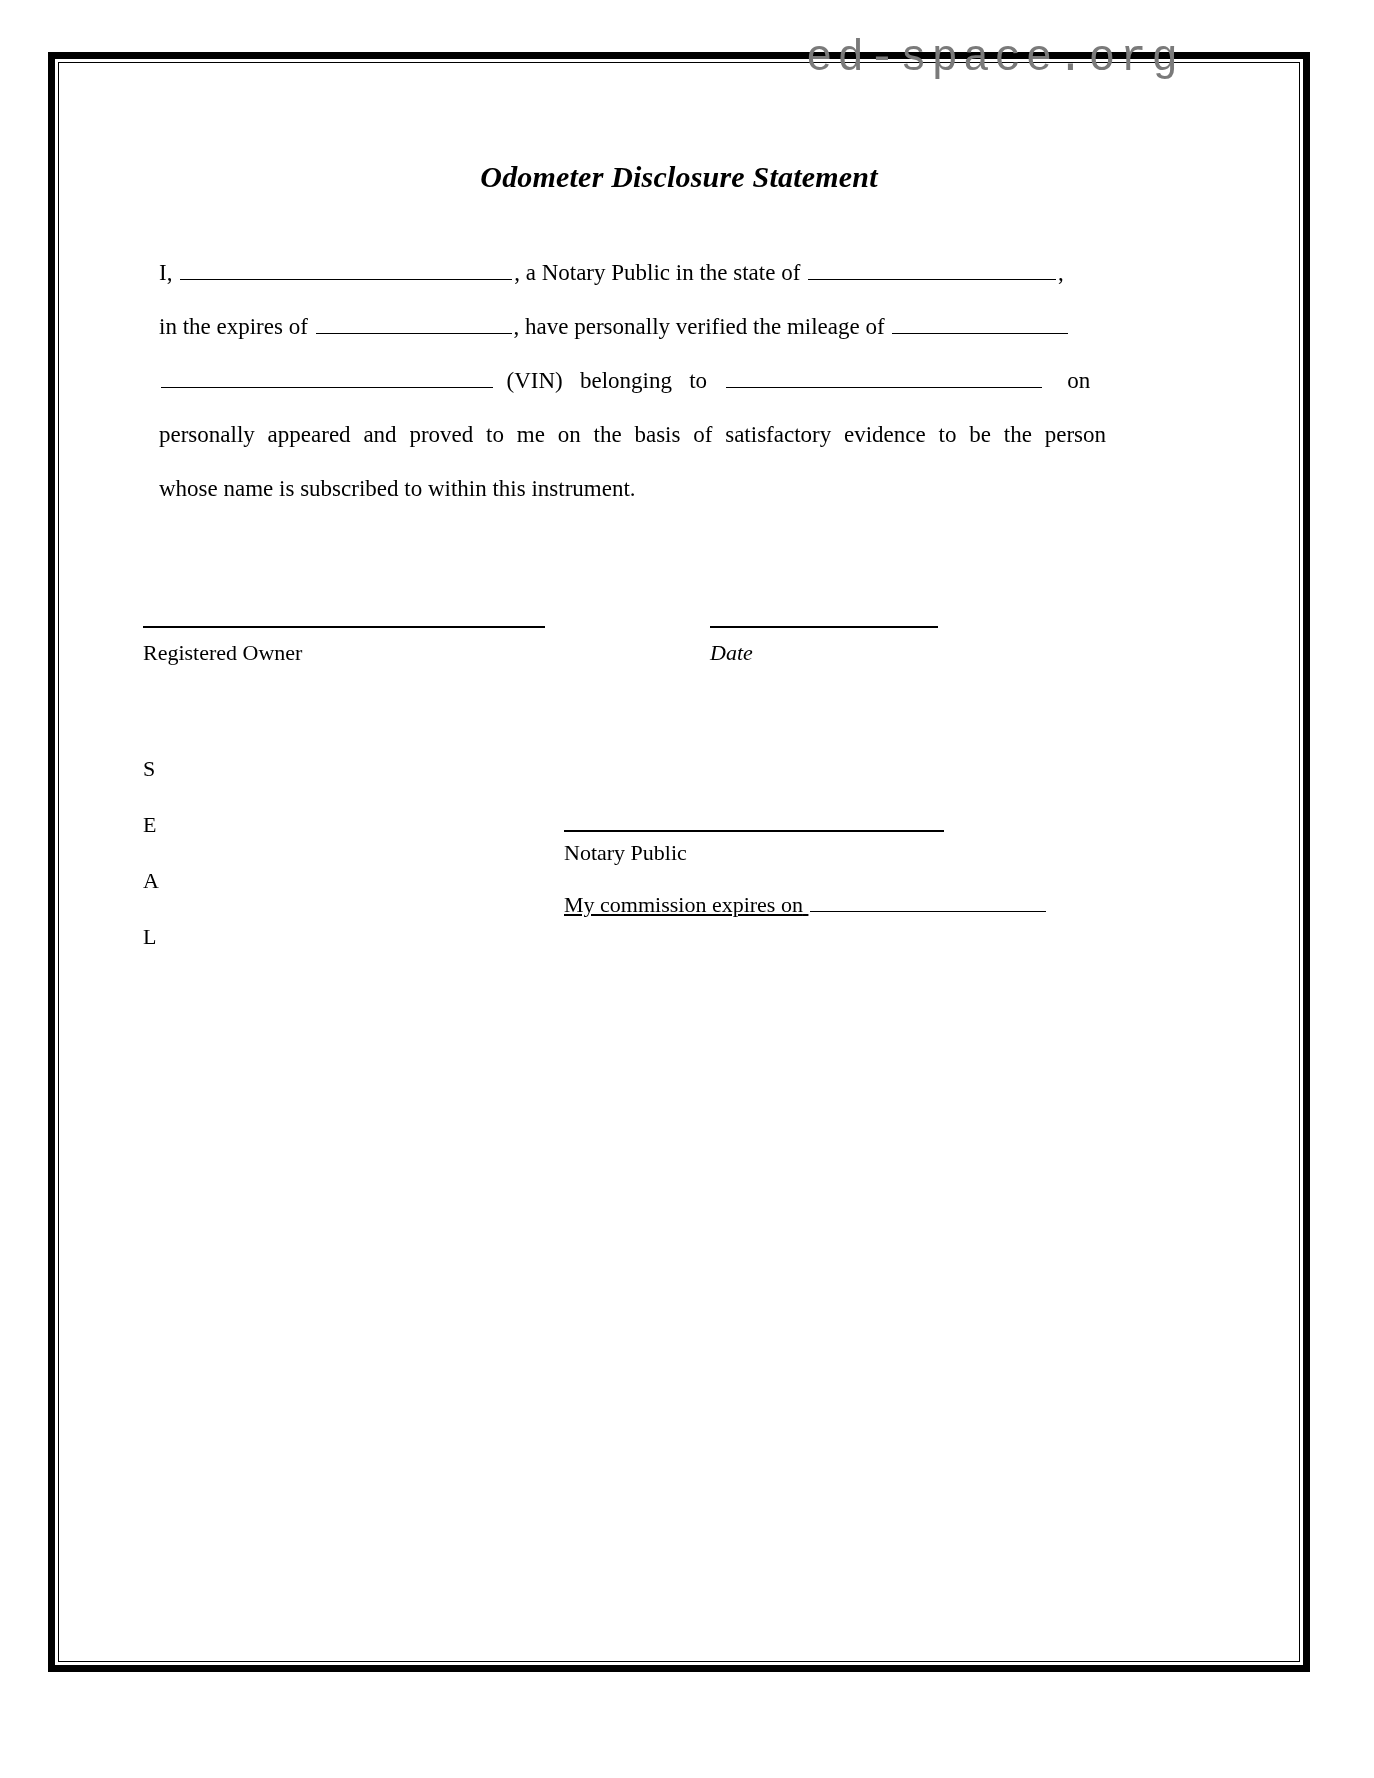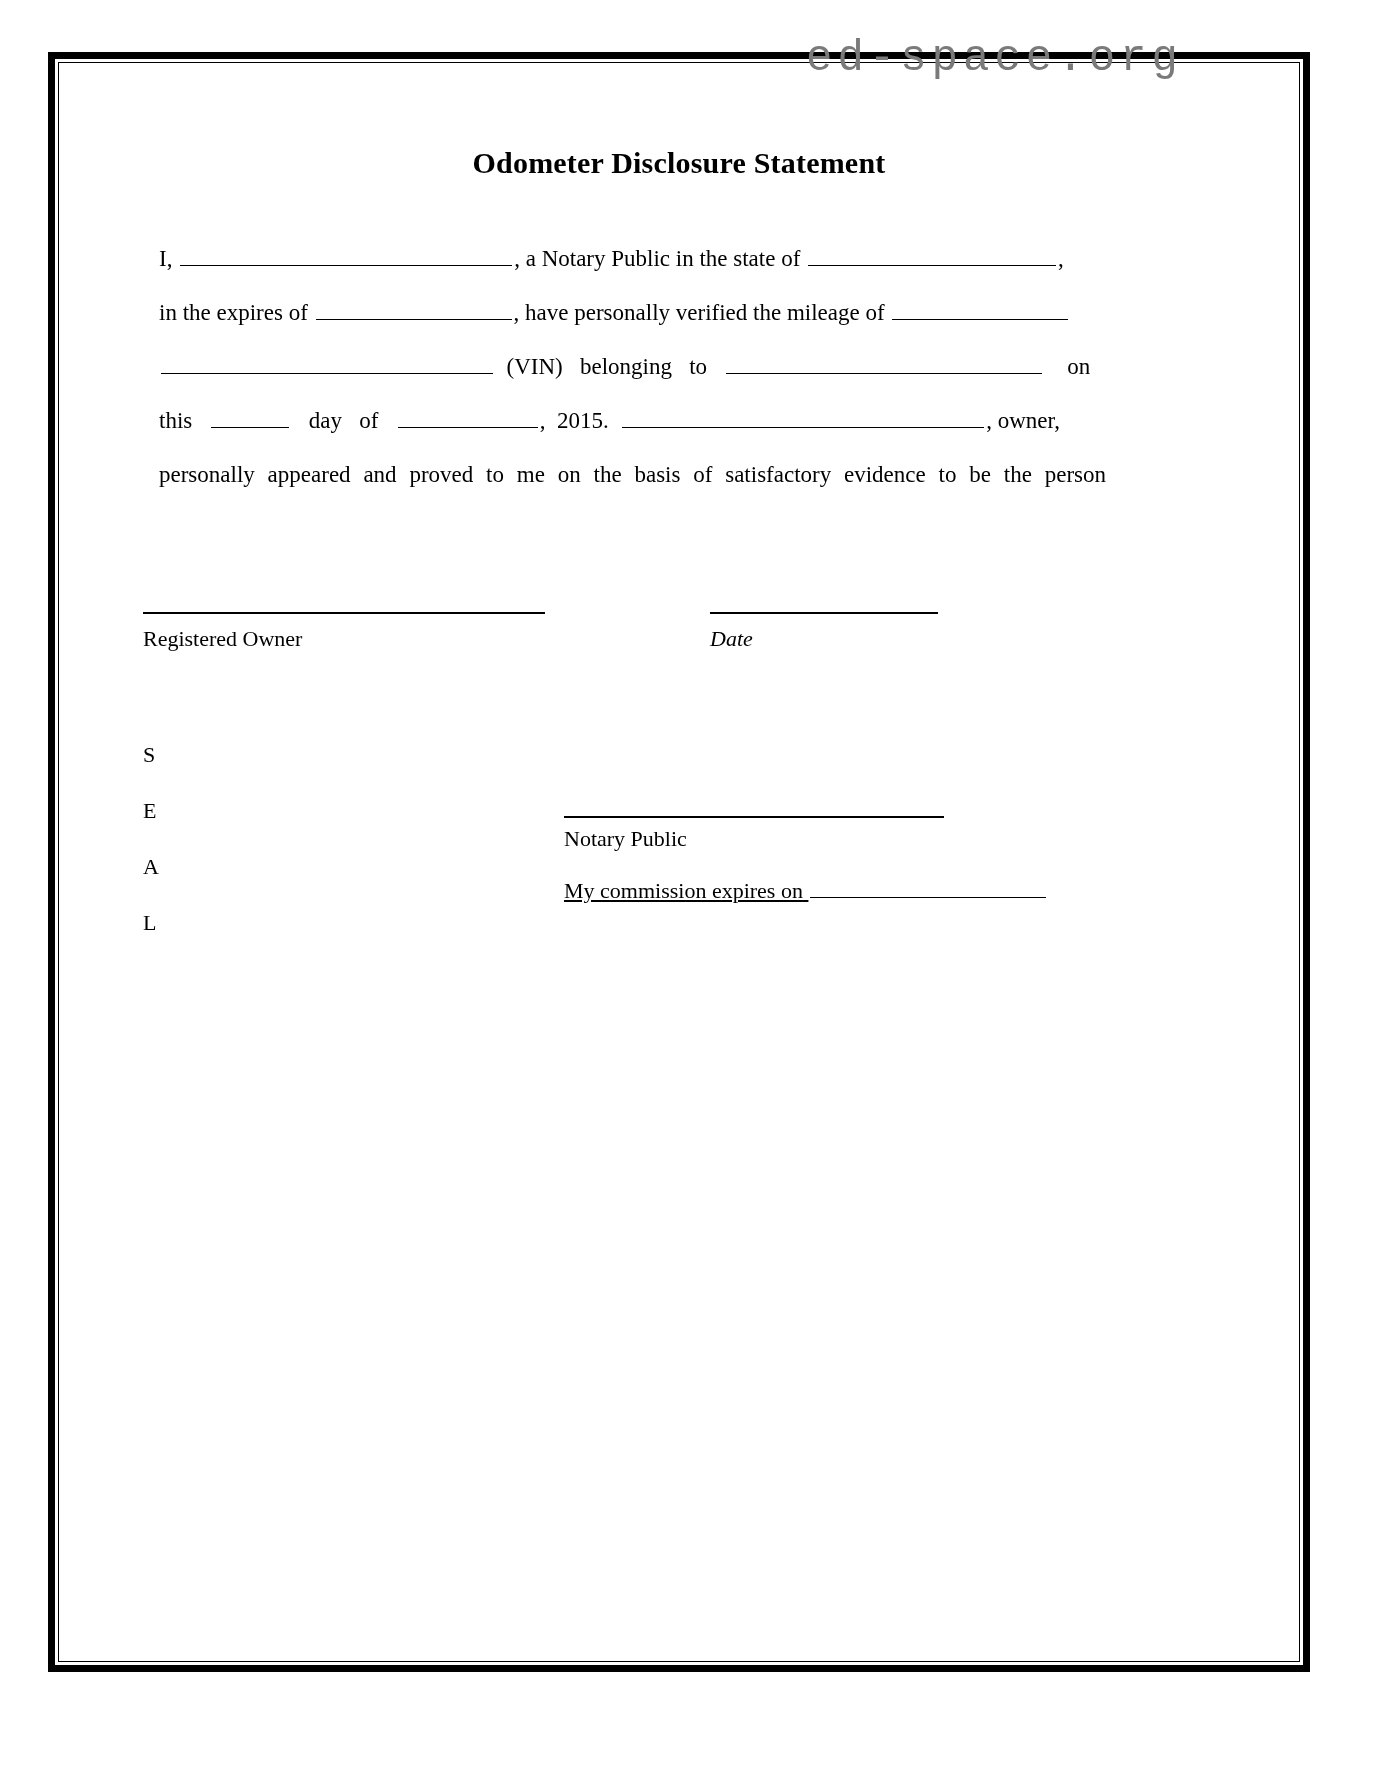--- a/index.html
+++ b/index.html
@@ -62,23 +62,24 @@
     height: 1592px;
     z-index: 4;
     box-sizing: border-box;
     padding: 0;
   }
 
   #doc-title {
     text-align: center;
     font-size: 30px;
     font-weight: bold;
-    margin: 0;
+    margin: 14px;
     padding-top: 80px;
     letter-spacing: 0.2px;
+    font-style: italic;
   }
 
   .body-block {
     margin-top: 52px;
     padding-left: 77px;
     padding-right: 20px;
     width: 1060px;
     box-sizing: border-box;
   }
 
@@ -182,32 +183,24 @@
 
     <div class="para-line">
       <span class="fill" style="width:332px"></span>&nbsp;
       <span>(VIN)</span>&nbsp;&nbsp;
       <span>belonging</span>&nbsp;&nbsp;
       <span>to</span>&nbsp;&nbsp;
       <span class="fill" style="width:316px"></span>&nbsp;&nbsp;&nbsp;
       <span>on</span>
     </div>
 
-    <div class="para-line">
-      <span>this</span>&nbsp;&nbsp;
-      <span class="fill" style="width:78px"></span>&nbsp;&nbsp;
-      <span>day</span>&nbsp;&nbsp;
-      <span>of</span>&nbsp;&nbsp;
-      <span class="fill" style="width:140px"></span><span>,</span>&nbsp;
-      <span>2015.</span>&nbsp;
-      <span class="fill" style="width:362px"></span><span>, owner,</span>
-    </div>
 
     <div class="para-line justified">personally appeared and proved to me on the basis of satisfactory evidence to be the person</div>
 
+    <div class="para-line">whose name is subscribed to within this instrument.</div>
 
   </div>
 
   <div class="sig-area">
     <div class="sig-line" style="left:77px; top:24px; width:402px;"></div>
     <div class="sig-label" style="left:77px; top:38px;">Registered Owner</div>
 
     <div class="sig-line" style="left:644px; top:24px; width:228px;"></div>
     <div class="sig-label" style="left:644px; top:38px;font-style:italic;">Date</div>
   </div>

